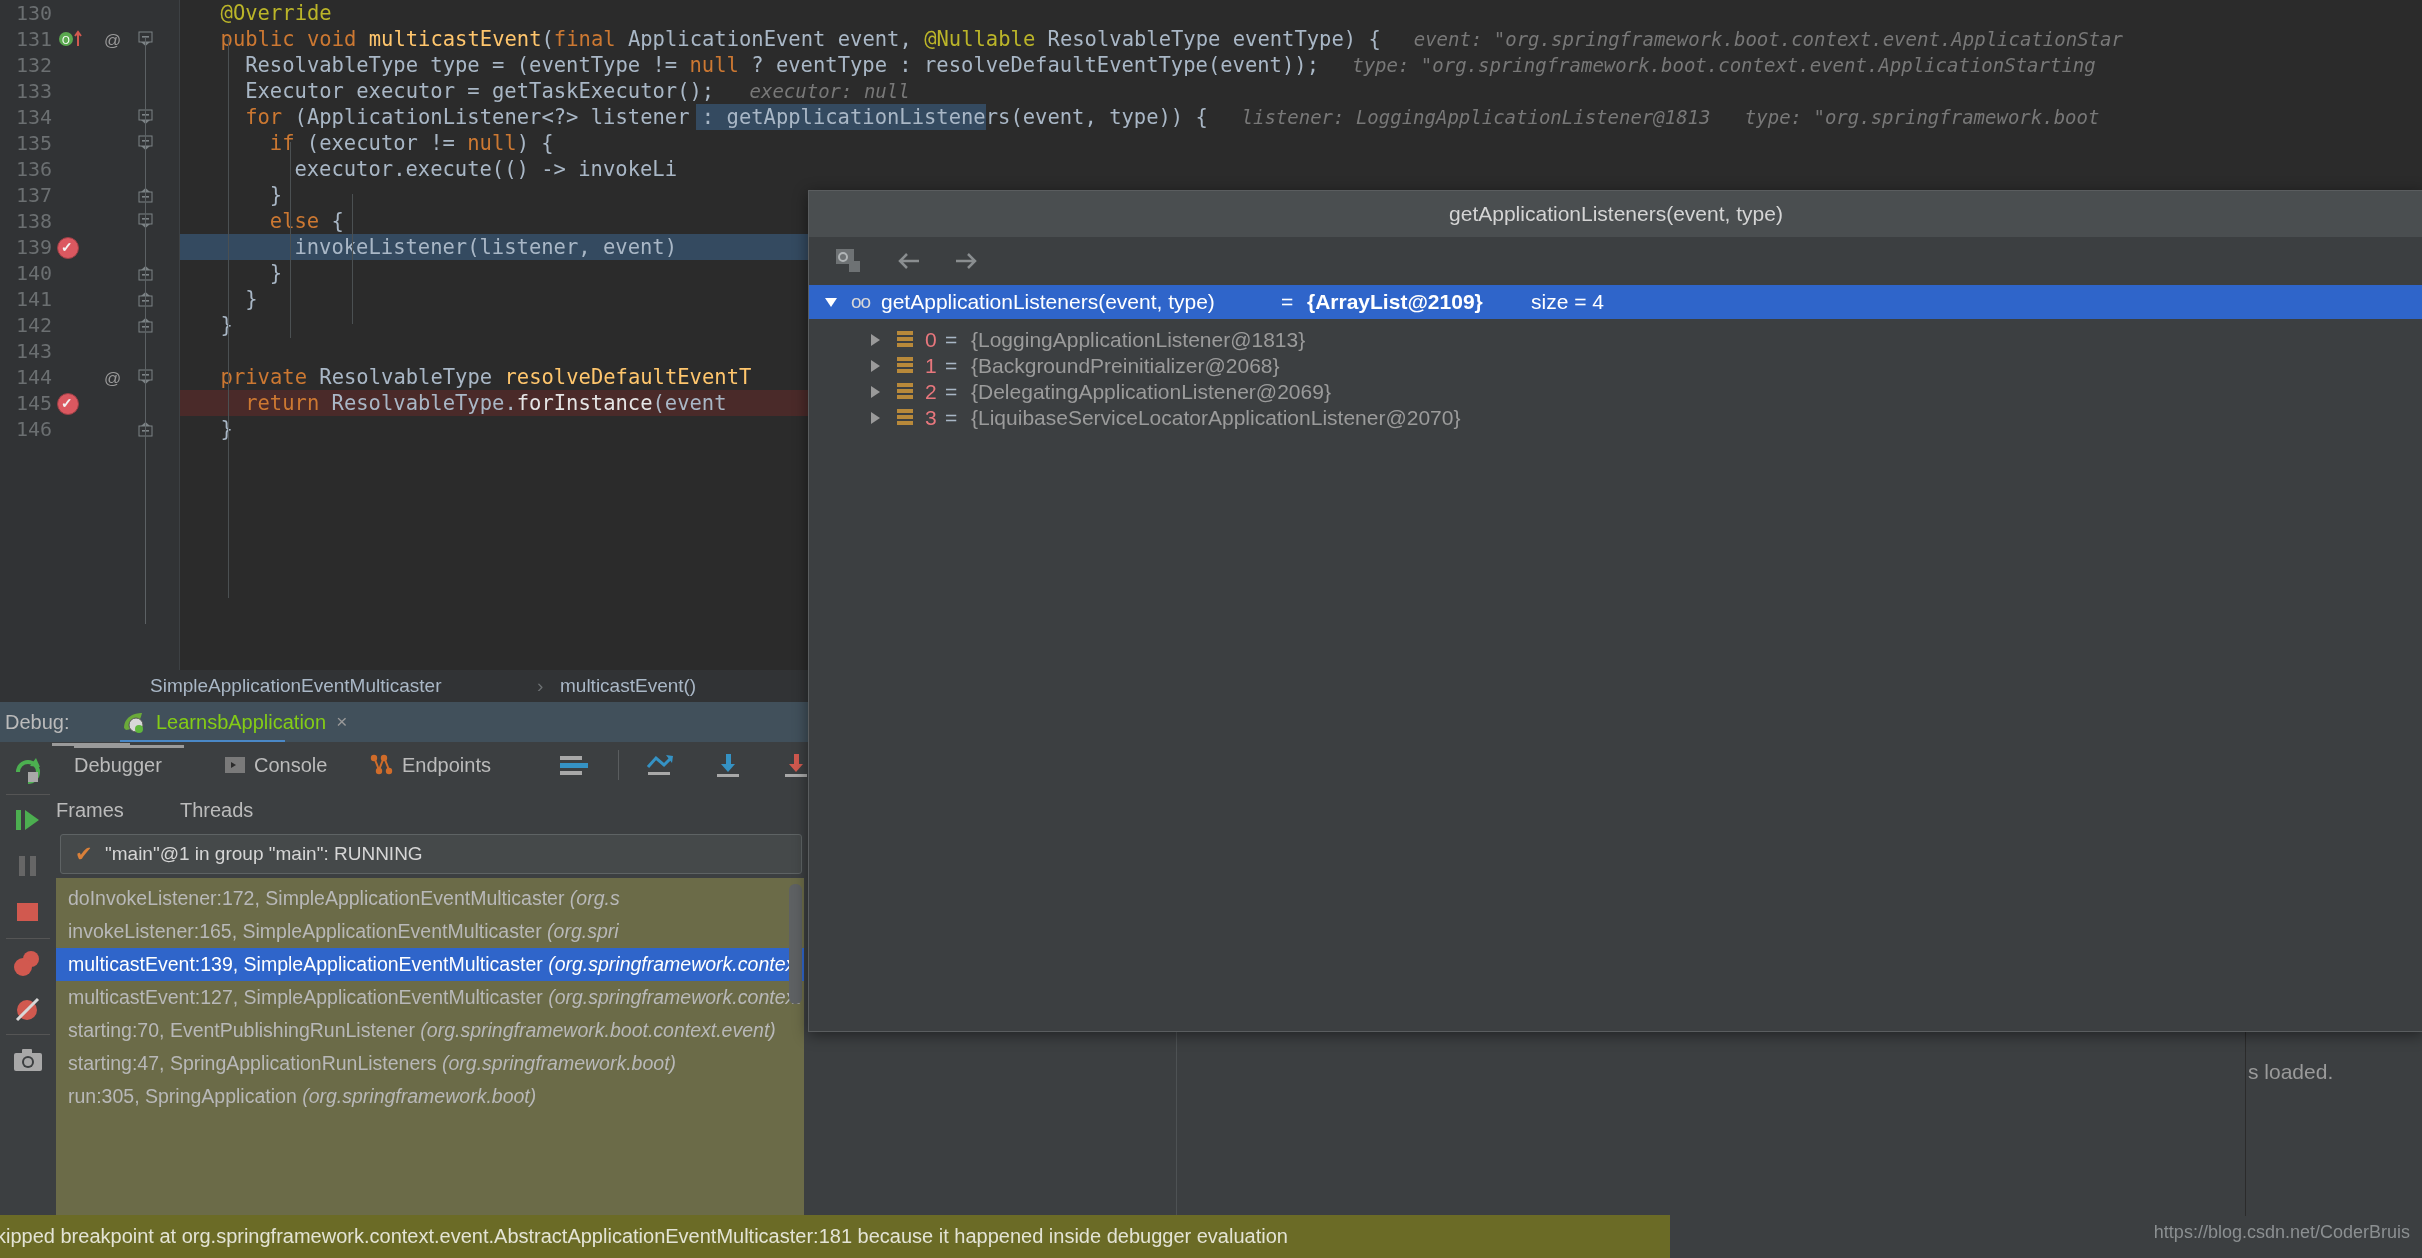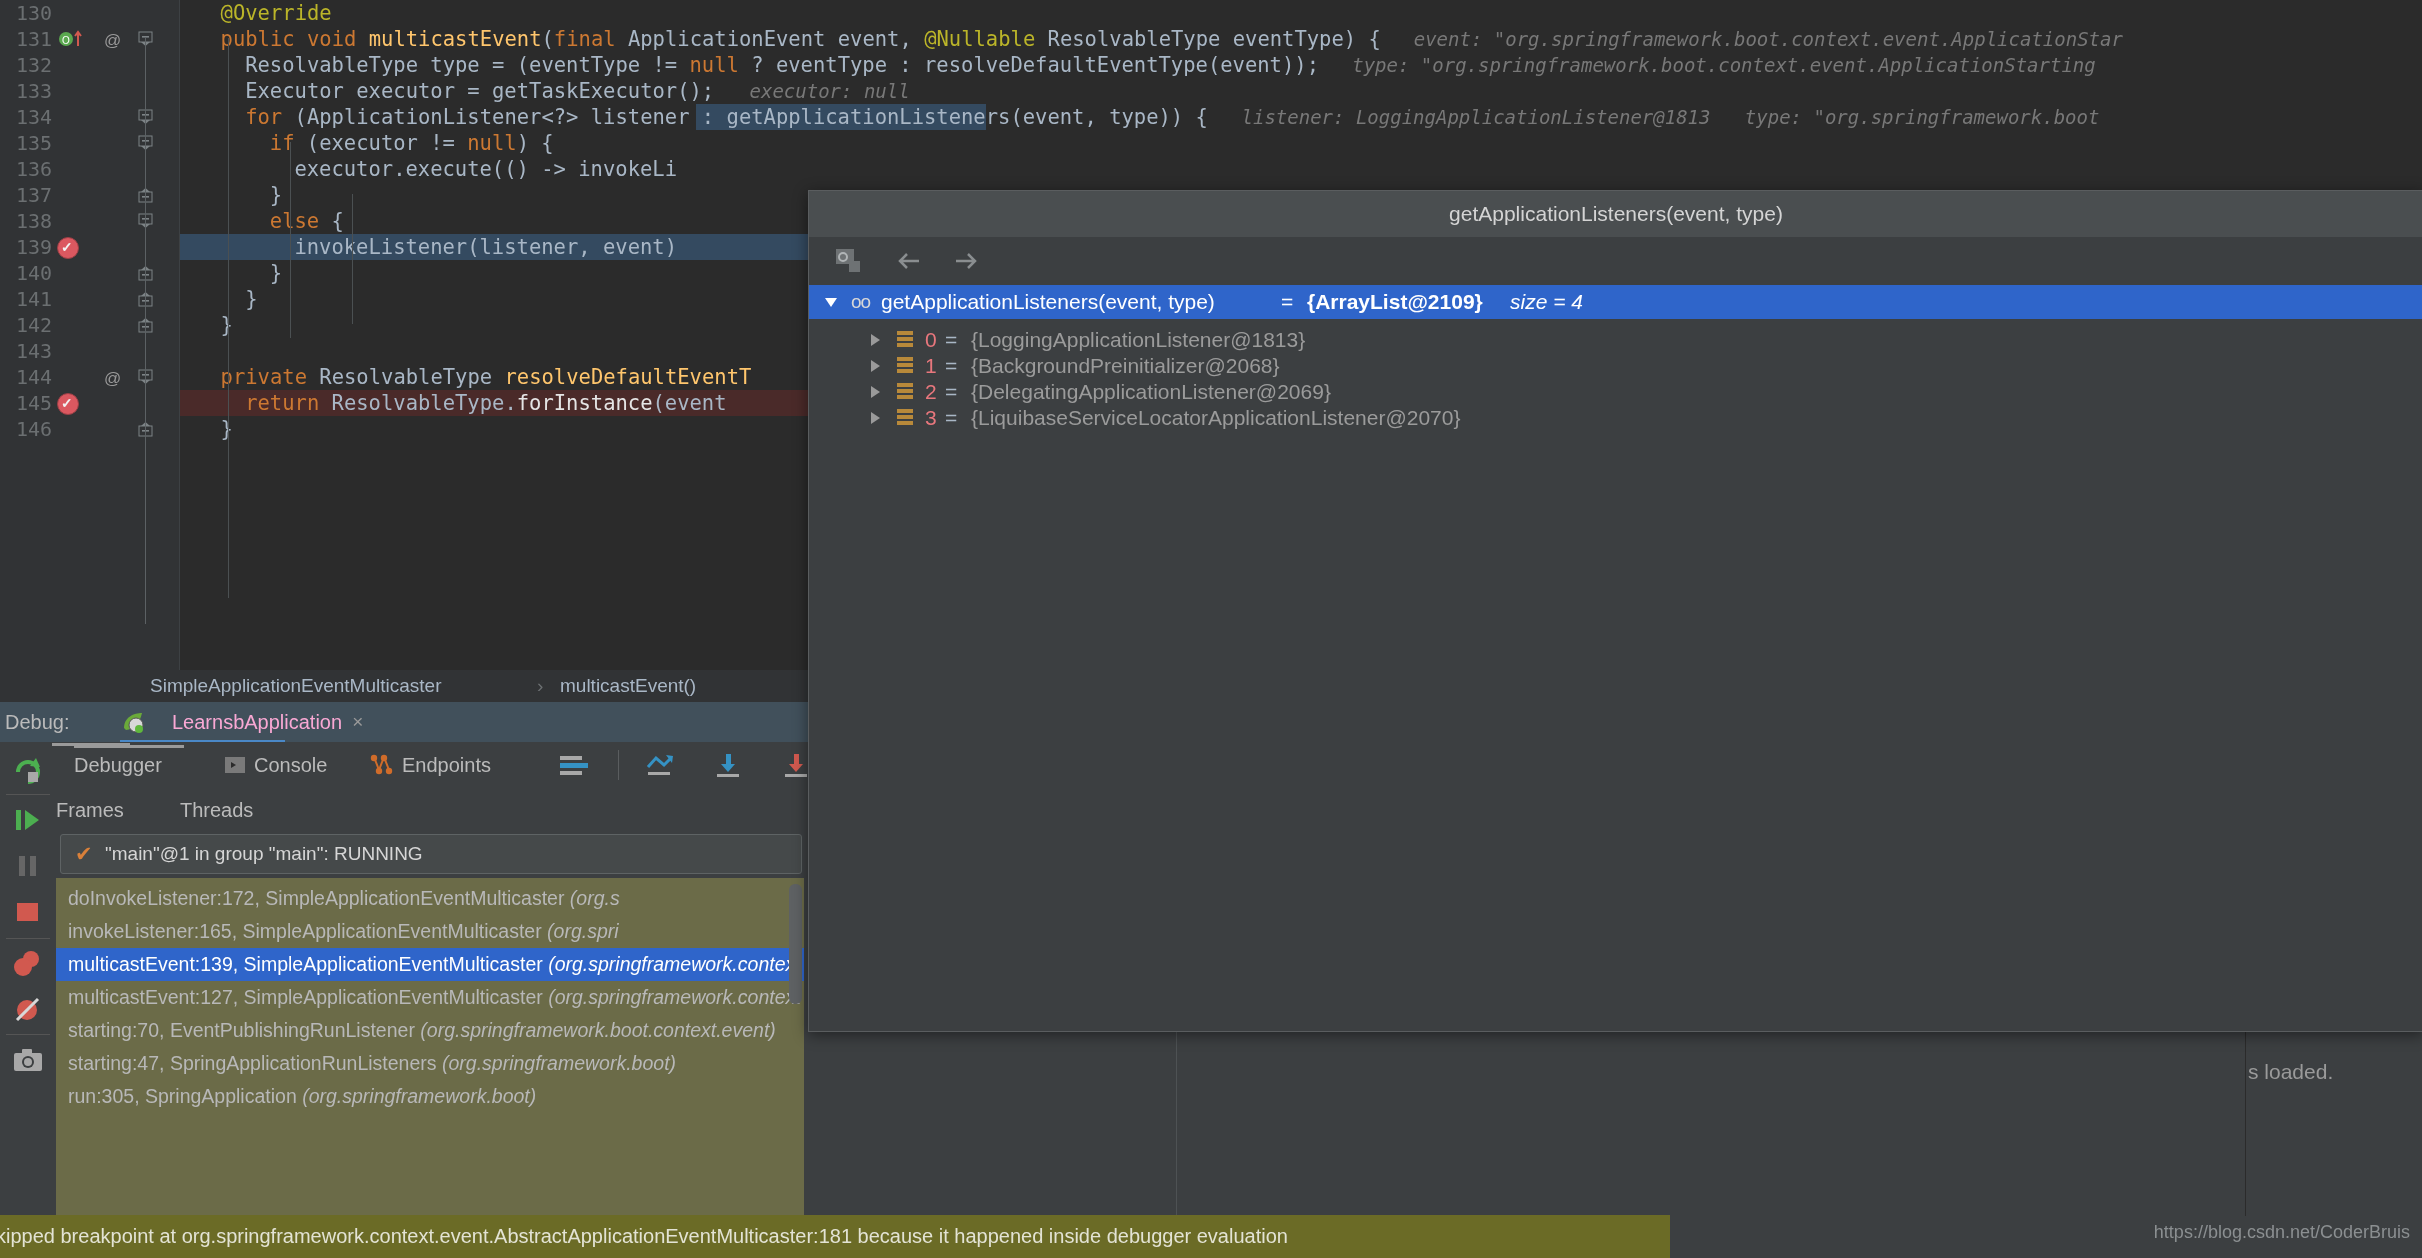--- a/index.html
+++ b/index.html
@@ -89,21 +89,21 @@
     background: #41505b;
   }
   #debug-label {
     position: absolute; left: 5px; top: 0; height: 40px; line-height: 40px;
     color: #bbbbbb; font-size: 20px;
   }
   #debug-tab {
     position: absolute; left: 120px; top: 0; height: 40px;
     display: flex; align-items: center; gap: 10px;
   }
-  #debug-tab .tabtext { color: #f9a8d4; font-size: 20px; margin-left: 16px; }
+  #debug-tab .tabtext { color: #84cc16; font-size: 20px; }
   #debug-tab .closex { color: #999; font-size: 19px; }
   #debug-tab-underline {
     position: absolute; left: 120px; top: 38px; width: 165px; height: 4px;
     background: #4a88c7;
   }
   
   #left-toolbar {
     position: absolute; left: 0; top: 40px; width: 56px; height: 516px;
     background: #3c3f41;
   }
@@ -527,21 +527,21 @@
         </svg>
       </div>
     </div>
     <div id="popup-tree">
         <div class="tree-row sel" style="top: 0px;">
           <span class="tri-down" style="left:16px;top:13px;border-top-color:#ffffff;"></span>
           <span class="oo-icon sel-oo" style="position:absolute;left:42px;">oo</span>
           <span class="tree-name" style="position:absolute;left:72px;">getApplicationListeners(event, type)</span>
           <span class="tree-eq" style="position:absolute;left:472px;"> = </span>
           <span class="tree-val" style="position:absolute;left:498px;font-weight:bold;">{ArrayList@2109}</span>
-          <span class="tree-size" style="position:absolute;left:701px;font-style:italic;">size = 4</span>
+          <span class="tree-size" style="position:absolute;left:722px;">size = 4</span>
         </div>
         <div class="tree-row" style="top: 38px;">
           <span class="tri" style="left:62px;top:11px;"></span>
           <span class="var-icon" style="position:absolute;left:88px;top:8px;"></span>
           <span class="child-idx" style="position:absolute;left:116px;">0</span>
           <span class="child-eq" style="position:absolute;left:136px;"> = </span>
           <span class="child-val" style="position:absolute;left:162px;">{LoggingApplicationListener@1813}</span>
         </div>
         <div class="tree-row" style="top: 64px;">
           <span class="tri" style="left:62px;top:11px;"></span>

